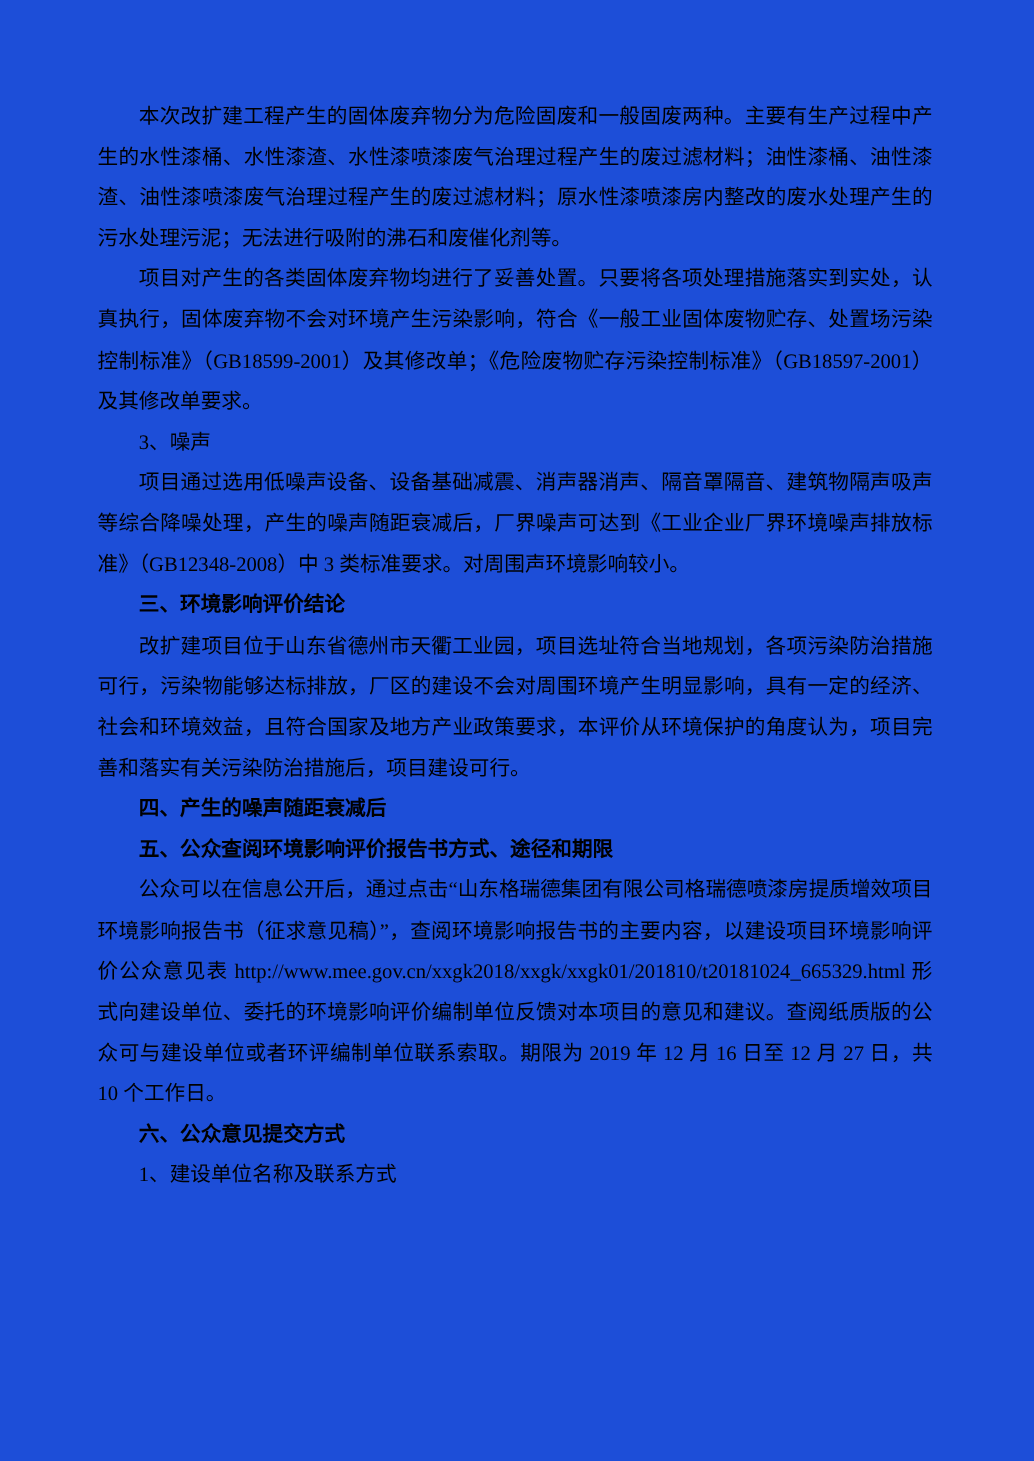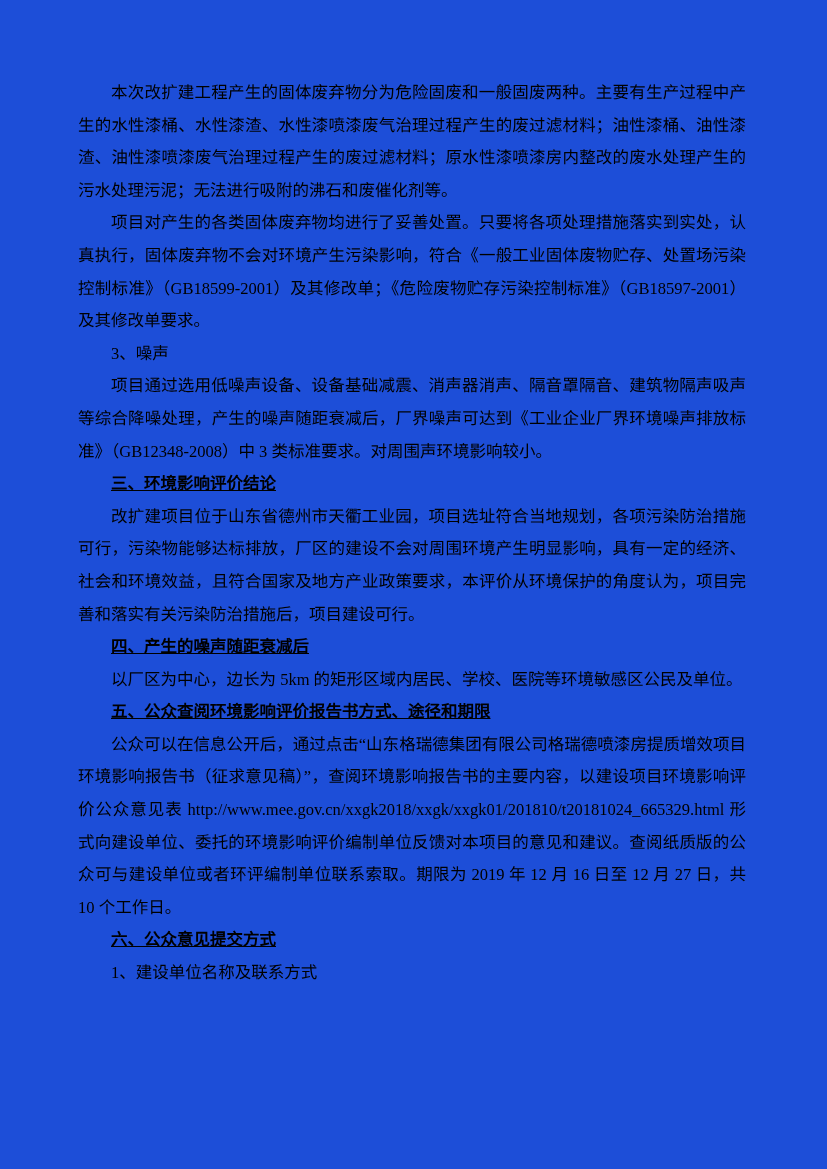--- a/index.html
+++ b/index.html
@@ -28,34 +28,32 @@
     overflow-wrap: anywhere;
   }
   .doc-body p {
     margin: 0;
     padding: 0;
     text-indent: 2em;
   }
   .doc-body p.heading {
     font-weight: bold;
     text-align: left;
-    text-decoration: underline;
   }
 </style>
 </head>
 <body>
 
 <div class="page">
   <div class="doc-body">
     <p>本次改扩建工程产生的固体废弃物分为危险固废和一般固废两种。主要有生产过程中产生的水性漆桶、水性漆渣、水性漆喷漆废气治理过程产生的废过滤材料；油性漆桶、油性漆渣、油性漆喷漆废气治理过程产生的废过滤材料；原水性漆喷漆房内整改的废水处理产生的污水处理污泥；无法进行吸附的沸石和废催化剂等。</p>
     <p>项目对产生的各类固体废弃物均进行了妥善处置。只要将各项处理措施落实到实处，认真执行，固体废弃物不会对环境产生污染影响，符合《一般工业固体废物贮存、处置场污染控制标准》（GB18599-2001）及其修改单；《危险废物贮存污染控制标准》（GB18597-2001）及其修改单要求。</p>
     <p>3、噪声</p>
     <p>项目通过选用低噪声设备、设备基础减震、消声器消声、隔音罩隔音、建筑物隔声吸声等综合降噪处理，产生的噪声随距衰减后，厂界噪声可达到《工业企业厂界环境噪声排放标准》（GB12348-2008）中 3 类标准要求。对周围声环境影响较小。</p>
     <p class="heading">三、环境影响评价结论</p>
     <p>改扩建项目位于山东省德州市天衢工业园，项目选址符合当地规划，各项污染防治措施可行，污染物能够达标排放，厂区的建设不会对周围环境产生明显影响，具有一定的经济、社会和环境效益，且符合国家及地方产业政策要求，本评价从环境保护的角度认为，项目完善和落实有关污染防治措施后，项目建设可行。</p>
     <p class="heading">四、产生的噪声随距衰减后</p>
-    <p>以厂区为中心，边长为 5km 的矩形区域内居民、学校、医院等环境敏感区公民及单位。</p>
     <p class="heading">五、公众查阅环境影响评价报告书方式、途径和期限</p>
     <p>公众可以在信息公开后，通过点击“山东格瑞德集团有限公司格瑞德喷漆房提质增效项目环境影响报告书（征求意见稿）”，查阅环境影响报告书的主要内容，以建设项目环境影响评价公众意见表 http://www.mee.gov.cn/xxgk2018/xxgk/xxgk01/201810/t20181024_665329.html 形式向建设单位、委托的环境影响评价编制单位反馈对本项目的意见和建议。查阅纸质版的公众可与建设单位或者环评编制单位联系索取。期限为 2019 年 12 月 16 日至 12 月 27 日，共 10 个工作日。</p>
     <p class="heading">六、公众意见提交方式</p>
     <p>1、建设单位名称及联系方式</p>
   </div>
 </div>
 
 </body></html>

